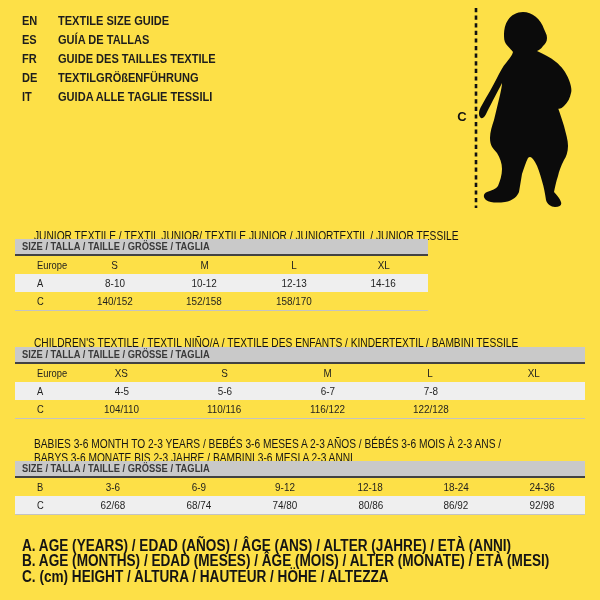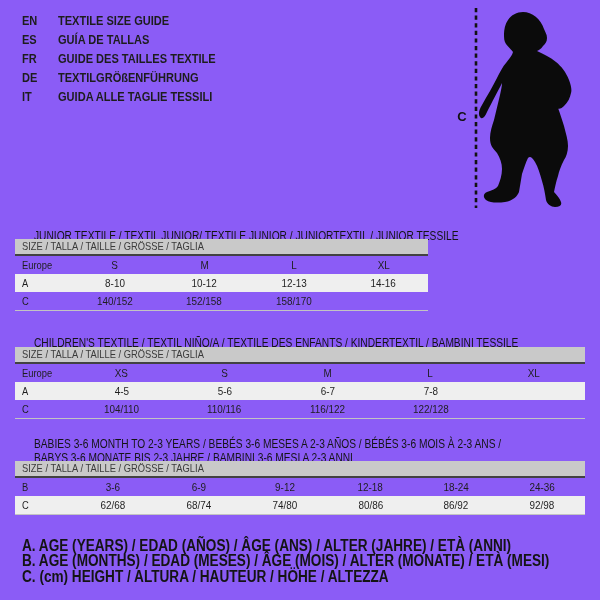--- a/index.html
+++ b/index.html
@@ -1,17 +1,17 @@
 <!DOCTYPE html>
 <html><head>
 <meta charset="utf-8">
 <style>
   html,body { margin:0; padding:0; background:#ffffff; }
   .canvas {
-    position:relative; width:600px; height:600px; background:#8b5cf6;
+    position:relative; width:600px; height:600px; background:#fde047;
     font-family:"Liberation Sans", sans-serif; color:#1d1d1d; overflow:hidden;
   }
   
   .cx { display:inline-block; transform:scaleX(0.85); transform-origin:0 50%; white-space:nowrap; }
   .cxc { display:inline-block; transform:scaleX(0.9); transform-origin:50% 50%; white-space:nowrap; }
 
   
   .lang-header { position:absolute; left:22px; top:11px; }
   .lang-row { display:flex; height:19px; line-height:19px; font-size:13px; font-weight:bold; }
   .lang-code { width:36px; }
@@ -27,28 +27,28 @@
   .t2-title { top:324px; }
   .t3-title { top:425px; }
 
   
   .size-table { position:absolute; left:15px; border-bottom:1px solid #c3c3c3; }
   .st1 { top:239px; width:413px; }
   .st2 { top:347px; width:570px; }
   .st3 { top:461px; width:570px; }
   .size-bar {
     height:15px; line-height:15px; background:#c9c9c9; border-bottom:2px solid #424242;
-    font-size:11px; color:#3a3a3a; padding-left:7px;
+    font-size:11px; color:#3a3a3a; padding-left:7px;font-weight:bold;
   }
   .trow { display:grid; height:18px; line-height:18px; font-size:11px; color:#1e1e1e; }
   .st1 .trow { grid-template-columns:55px repeat(4,1fr); }
   .st2 .trow { grid-template-columns:55px repeat(5,1fr); }
   .st3 .trow { grid-template-columns:55px repeat(6,1fr); }
   .trow.shaded { background:#efefef; }
-  .tlabel { padding-left:7px; text-align:left; }
+  .tlabel { padding-left:7px; text-align:left;margin-left:15px; }
   .tval { text-align:center; }
 
   
   .footnotes { position:absolute; left:22px; top:538px; }
   .fn-line { height:15.4px; line-height:15.4px; font-size:16px; font-weight:bold; color:#141414; }
 </style>
 </head>
 <body>
 
 <div class="canvas">

